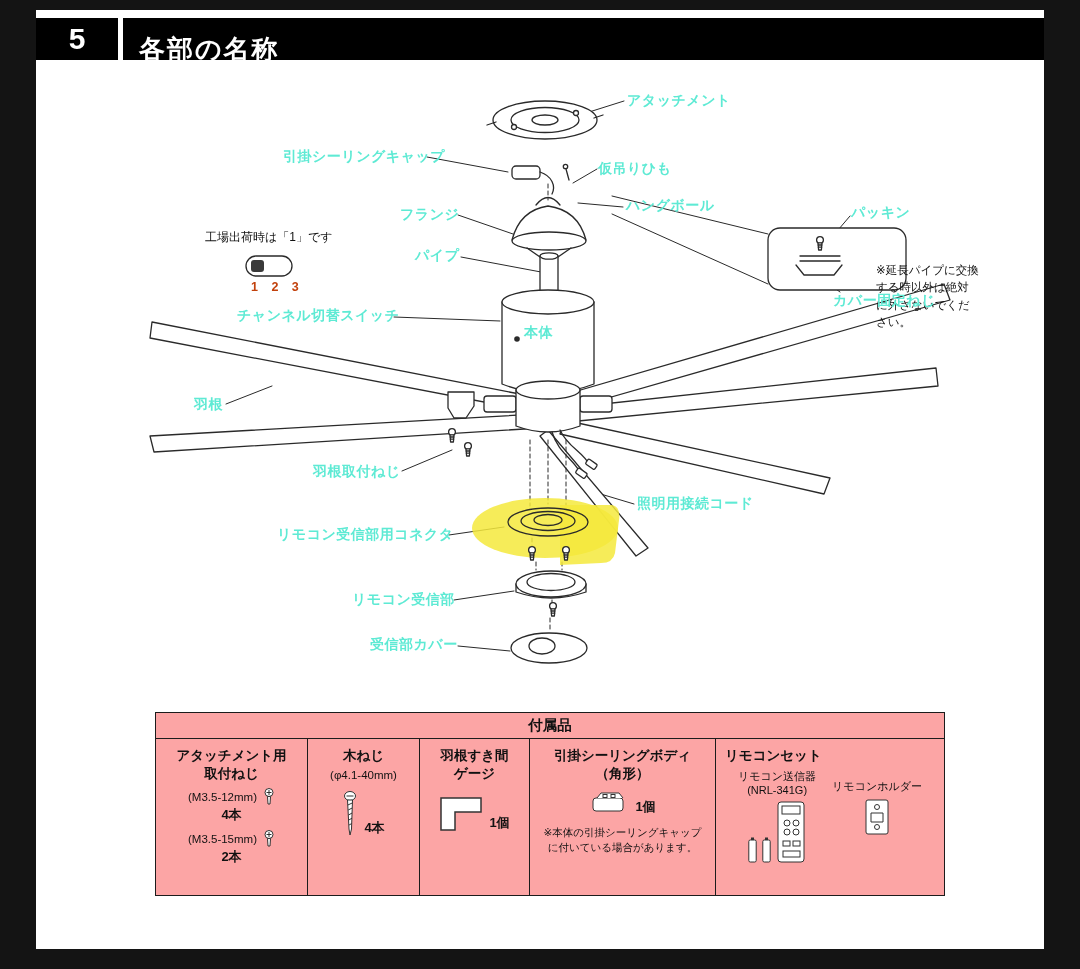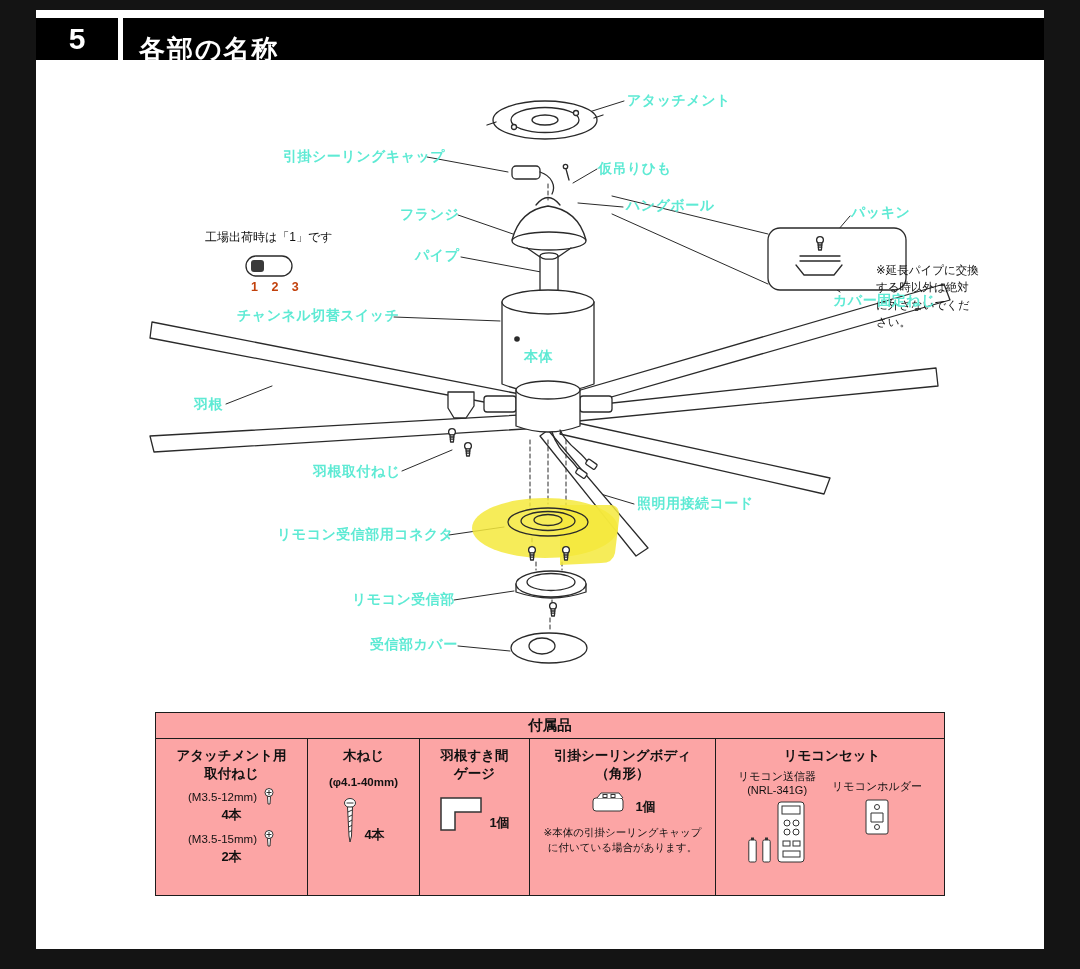--- a/index.html
+++ b/index.html
@@ -16,21 +16,21 @@
   .note { position:absolute; font-size:11.5px; font-weight:400; line-height:1.5; white-space:pre-line; color:#111; }
   .factory { position:absolute; font-size:12px; font-weight:400; color:#111; white-space:nowrap; }
   .digits { position:absolute; font-size:12.5px; font-weight:700; letter-spacing:5px; color:#c2410c; }
   .acc-table { position:absolute; left:155px; top:712px; width:790px; border:1.6px solid #1c1c1c; background:#fca5a5; }
   .acc-title { height:26px; border-bottom:1.6px solid #1c1c1c; text-align:center; font-weight:700; font-size:14.5px; line-height:25px; }
   .acc-cols { display:flex; align-items:stretch; min-height:156px; }
   .acc-col { border-right:1.4px solid #1c1c1c; padding:8px 5px; text-align:center; }
   .acc-col:last-child { border-right:none; }
   .w1 { width:152px; } .w2 { width:112px; } .w3 { width:110px; } .w4 { width:186px; } .w5 { flex:1; }
   .col-title { font-weight:700; font-size:13.5px; line-height:1.3; white-space:pre-line; }
-  .col-title.left { text-align:center; padding-left:4px; }
+  .col-title.left { text-align:left; padding-left:4px; }
   .size-text { font-size:11.5px; }
   .qty { font-weight:700; font-size:13px; }
   .item-row { display:flex; justify-content:center; align-items:center; gap:6px; margin-top:6px; }
   .item-row.bottom { align-items:flex-end; }
   .mini-note { font-size:10.5px; line-height:1.45; white-space:pre-line; margin-top:9px; }
   .remote-wrap { display:flex; justify-content:center; gap:16px; margin-top:4px; }
   .remote-tx-label, .remote-holder-label { font-size:11px; line-height:1.3; white-space:pre-line; }
   .tx-row { display:flex; align-items:flex-end; gap:5px; justify-content:center; margin-top:4px; }
   .holder-block { margin-top:10px; }
 </style>
@@ -204,21 +204,21 @@
   <div class="lbl" style="left:851px; top:204px;">パッキン</div>
   <div class="note" style="left:876px; top:226px; width:128px;margin-top:36px;">※延長パイプに交換
 する時以外は絶対
 に外さないでくだ
 さい。</div>
   <div class="lbl" style="left:833px; top:292px;">カバー固定ねじ</div>
   <div class="lbl" style="left:415px; top:247px;">パイプ</div>
   <div class="lbl" style="left:237px; top:307px;">チャンネル切替スイッチ</div>
   <div class="factory" style="left:205px; top:229px;">工場出荷時は「1」です</div>
   <div class="digits" style="left:251px; top:280px;">1 2 3</div>
-  <div class="lbl" style="left:524px; top:348px;">本体</div>
+  <div class="lbl" style="left:524px; top:324px;">本体</div>
   <div class="lbl" style="left:194px; top:396px;">羽根</div>
   <div class="lbl" style="left:313px; top:463px;">羽根取付ねじ</div>
   <div class="lbl" style="left:637px; top:495px;">照明用接続コード</div>
   <div class="lbl" style="left:277px; top:526px;">リモコン受信部用コネクタ</div>
   <div class="lbl" style="left:352px; top:591px;">リモコン受信部</div>
   <div class="lbl" style="left:370px; top:636px;">受信部カバー</div>
 
   <div class="acc-table">
     <div class="acc-title">付属品</div>
     <div class="acc-cols">
@@ -241,21 +241,21 @@
             <circle cx="6" cy="4.5" r="4" fill="#fff" stroke="#333"></circle>
             <path d="M3.5 4.5 h5 M6 2 v5" fill="none" stroke="#333"></path>
             <path d="M4.5 8.5 L5 16 h2 L7.5 8.5 Z" fill="#fff" stroke="#333"></path>
           </svg>
         </div>
         <div class="qty">2本</div>
       </div>
 
       <div class="acc-col w2">
         <div class="col-title">木ねじ</div>
-        <div class="size-text" style="margin-top:11px;font-weight:bold;">(φ4.1-40mm)</div>
+        <div class="size-text" style="margin-top:4px;">(φ4.1-40mm)</div>
         <div class="item-row bottom" style="margin-top:10px;">
           <svg width="16" height="46" viewBox="0 0 16 46">
             <ellipse cx="8" cy="5" rx="5.5" ry="4.5" fill="#fff" stroke="#333"></ellipse>
             <path d="M4.5 5 h7" fill="none" stroke="#333"></path>
             <path d="M5.5 9 L7 38 L8 44 L9.5 38 L10.5 9 Z" fill="#fff" stroke="#333"></path>
             <path d="M5.9 14 l4.3 -2 M6.2 19 l4 -2 M6.5 24 l3.6 -2 M6.8 29 l3.2 -1.8 M7.1 34 l2.6 -1.5" fill="none" stroke="#333"></path>
           </svg>
           <span class="qty">4本</span>
         </div>
       </div>

